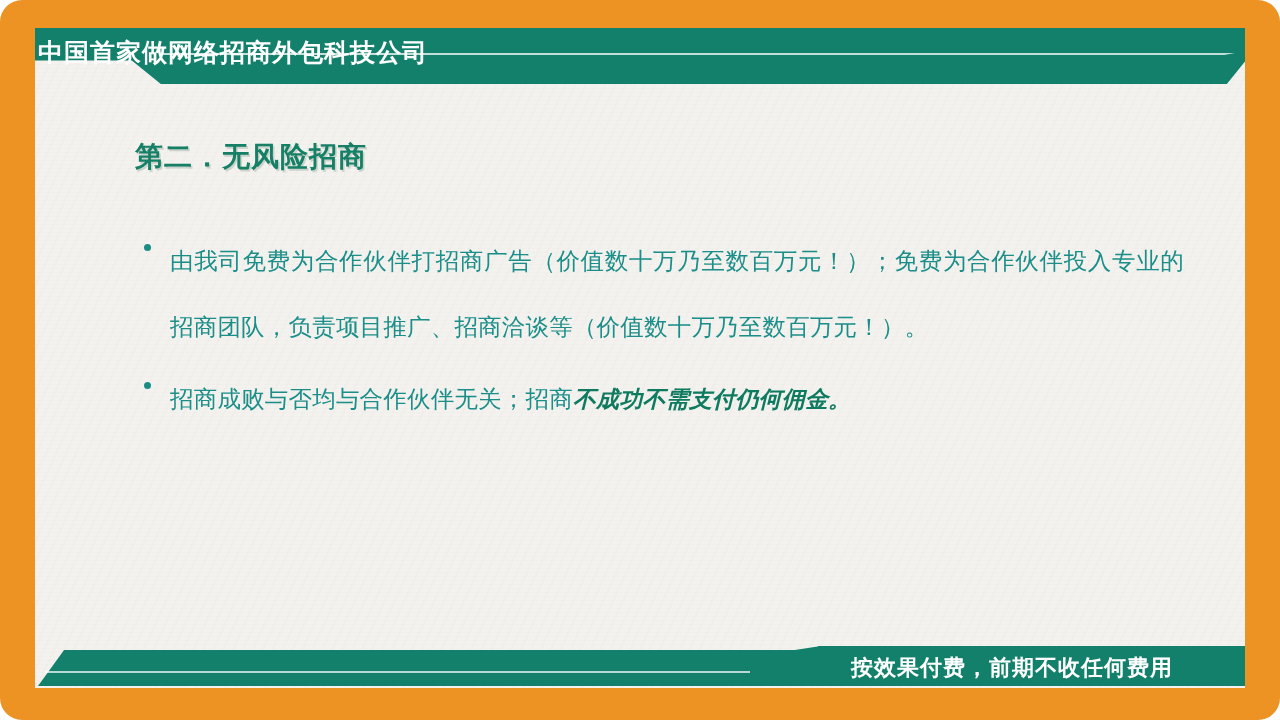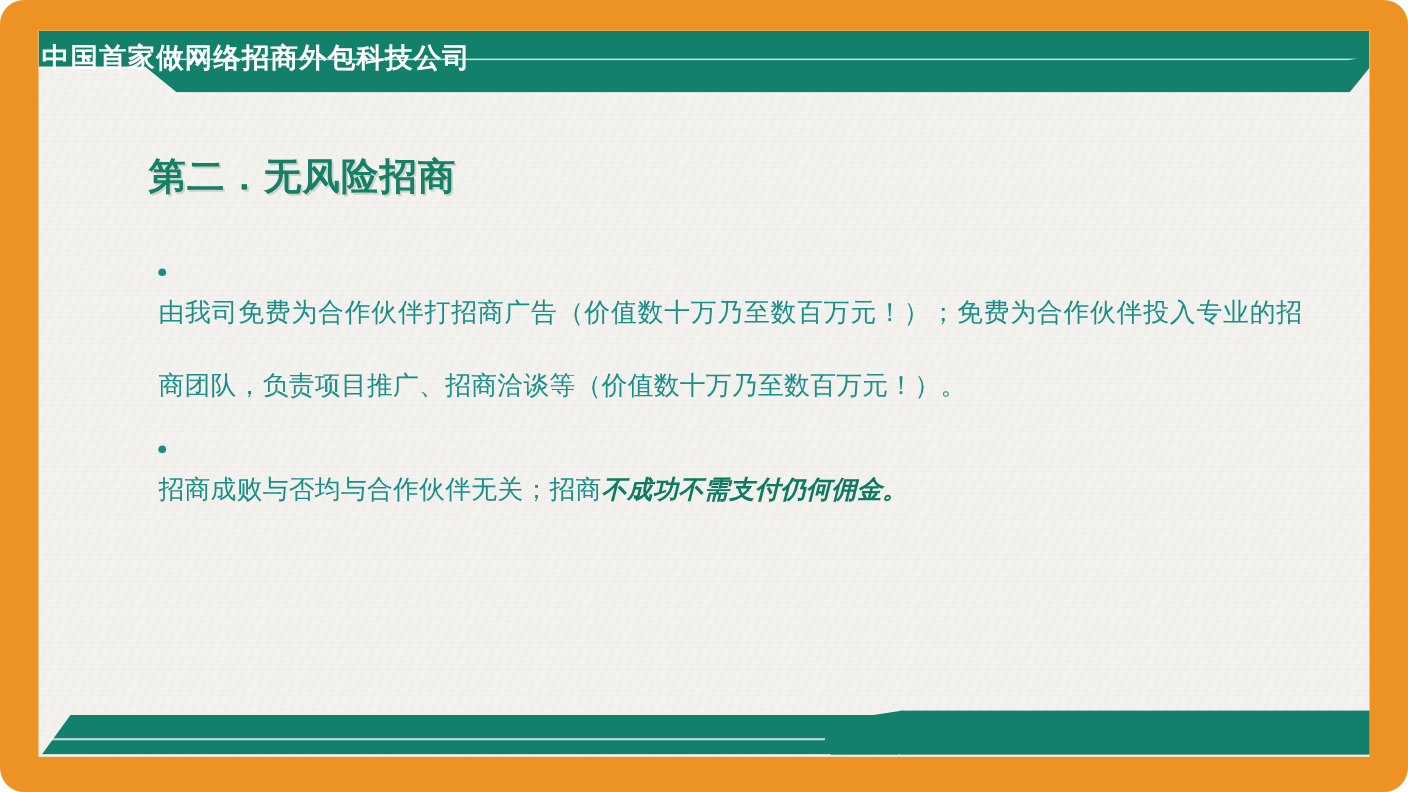--- a/index.html
+++ b/index.html
@@ -74,40 +74,39 @@
     letter-spacing: 1px;
     white-space: nowrap;
   }
 
   
   .slide-title {
     position: absolute;
     left: 135px;
     top: 138px;
     font-family: "DejaVu Sans", "Liberation Sans", sans-serif;
-    font-size: 34px;
+    font-size: 28px;
     font-weight: bold;
     color: #158066;
     letter-spacing: 1px;
     text-shadow: 1.5px 1.5px 0 rgba(120,140,130,0.30);
     white-space: nowrap;
   }
 
   
   .bullets {
     position: absolute;
     left: 144px;
     top: 228px;
     width: 1040px;
   }
   .bullet-row {
     display: flex;
     align-items: flex-start;
     margin-bottom: 6px;
-    flex-direction: column;
   }
   .bullet-dot {
     flex: 0 0 auto;
     width: 26px;
     padding-top: 16px;
     font-size: 20px;
     line-height: 0;
     color: #1B8F8A;
     text-align: left;
   }
@@ -219,14 +218,15 @@
         <span class="bullet-dot"></span>
         <div class="bullet-text"><span>招商成败与否均与合作伙伴无关；招商</span><span class="emph">不成功不需支付仍何佣金。</span></div>
       </div>
     </div>
 
   <div class="footer-band-left"></div>
   <div class="footer-ramp"></div>
   <div class="footer-riser"></div>
   <div class="footer-top-right"></div>
   <div class="footer-hairline"></div>
+  <div class="footer-text">按效果付费，前期不收任何费用</div>
 
 </div>
 
 </body></html>

